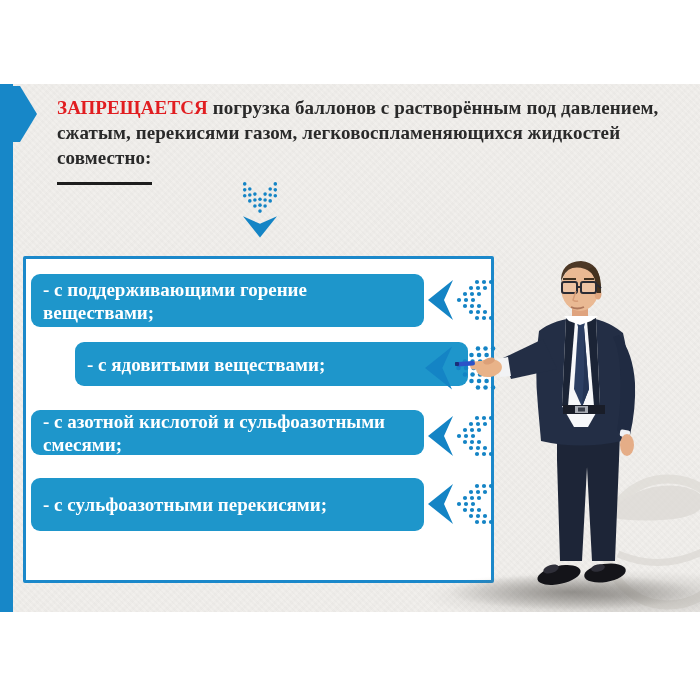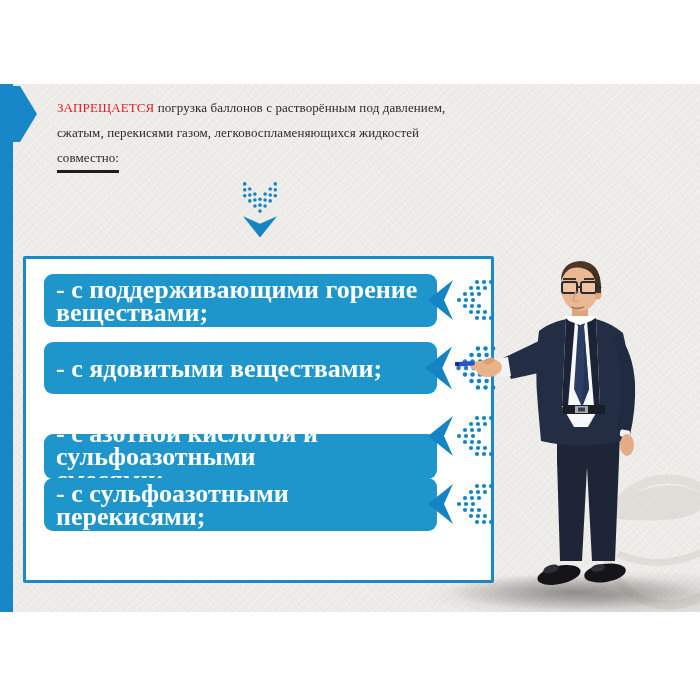--- a/index.html
+++ b/index.html
@@ -8,33 +8,33 @@
   
   .slide{position:absolute;left:0;top:84px;width:700px;height:528px;background:#f1efec;overflow:hidden;
          background-image:repeating-linear-gradient(45deg,rgba(0,0,0,0.015) 0 2px,rgba(255,255,255,0.02) 2px 4px),
                           repeating-linear-gradient(-45deg,rgba(0,0,0,0.012) 0 3px,rgba(255,255,255,0.015) 3px 6px);}
   
   .ribbon-bar{position:absolute;left:0;top:0;width:13px;height:528px;background:#1787c8;}
   .ribbon-top{position:absolute;left:0;top:2px;width:20px;height:56px;background:#1787c8;}
   .ribbon-tip{position:absolute;left:20px;top:2px;width:0;height:0;
               border-top:28px solid transparent;border-bottom:28px solid transparent;border-left:17px solid #1787c8;}
   
-  .heading{position:absolute;left:57px;top:11px;width:615px;font-size:13px;line-height:25px;
-           font-weight:normal;color:#2a2a2a;letter-spacing:.1px;}
+  .heading{position:absolute;left:57px;top:11px;width:615px;font-size:19px;line-height:25px;
+           font-weight:bold;color:#2a2a2a;letter-spacing:.1px;}
   .heading .warn{color:#e11d20;}
-  .heading .uline{display:inline-block;border-bottom:3px solid #1d1d1d;padding-bottom:0;}
+  .heading .uline{display:inline-block;border-bottom:3px solid #1d1d1d;padding-bottom:12px;}
   
   .rules-box{position:absolute;left:23px;top:172px;width:465px;height:321px;background:#ffffff;
              border:3px solid #1b88ca;border-radius:2px;}
-  .bar{position:absolute;left:18px;width:393px;background:#1e96cb;border-radius:9px;color:#ffffff;
-       display:flex;align-items:center;font-size:26px;line-height:23px;font-weight:bold;
+  .bar{position:absolute;left:5px;width:393px;background:#1e96cb;border-radius:9px;color:#ffffff;
+       display:flex;align-items:center;font-size:19px;line-height:23px;font-weight:bold;
        padding:0 12px;box-sizing:border-box;white-space:pre-line;}
   .bar1{top:15px;height:53px;}
-  .bar2{top:83px;height:52px;}
-  .bar3{top:151px;height:45px;margin-top:24px;}
+  .bar2{top:83px;height:44px;margin-left:44px;}
+  .bar3{top:151px;height:45px;}
   .bar4{top:219px;height:53px;}
   
   .overlay{position:absolute;left:0;top:0;width:700px;height:528px;pointer-events:none;}
 </style>
 </head>
 <body>
 
 <div class="stage">
   <div class="slide">
 

